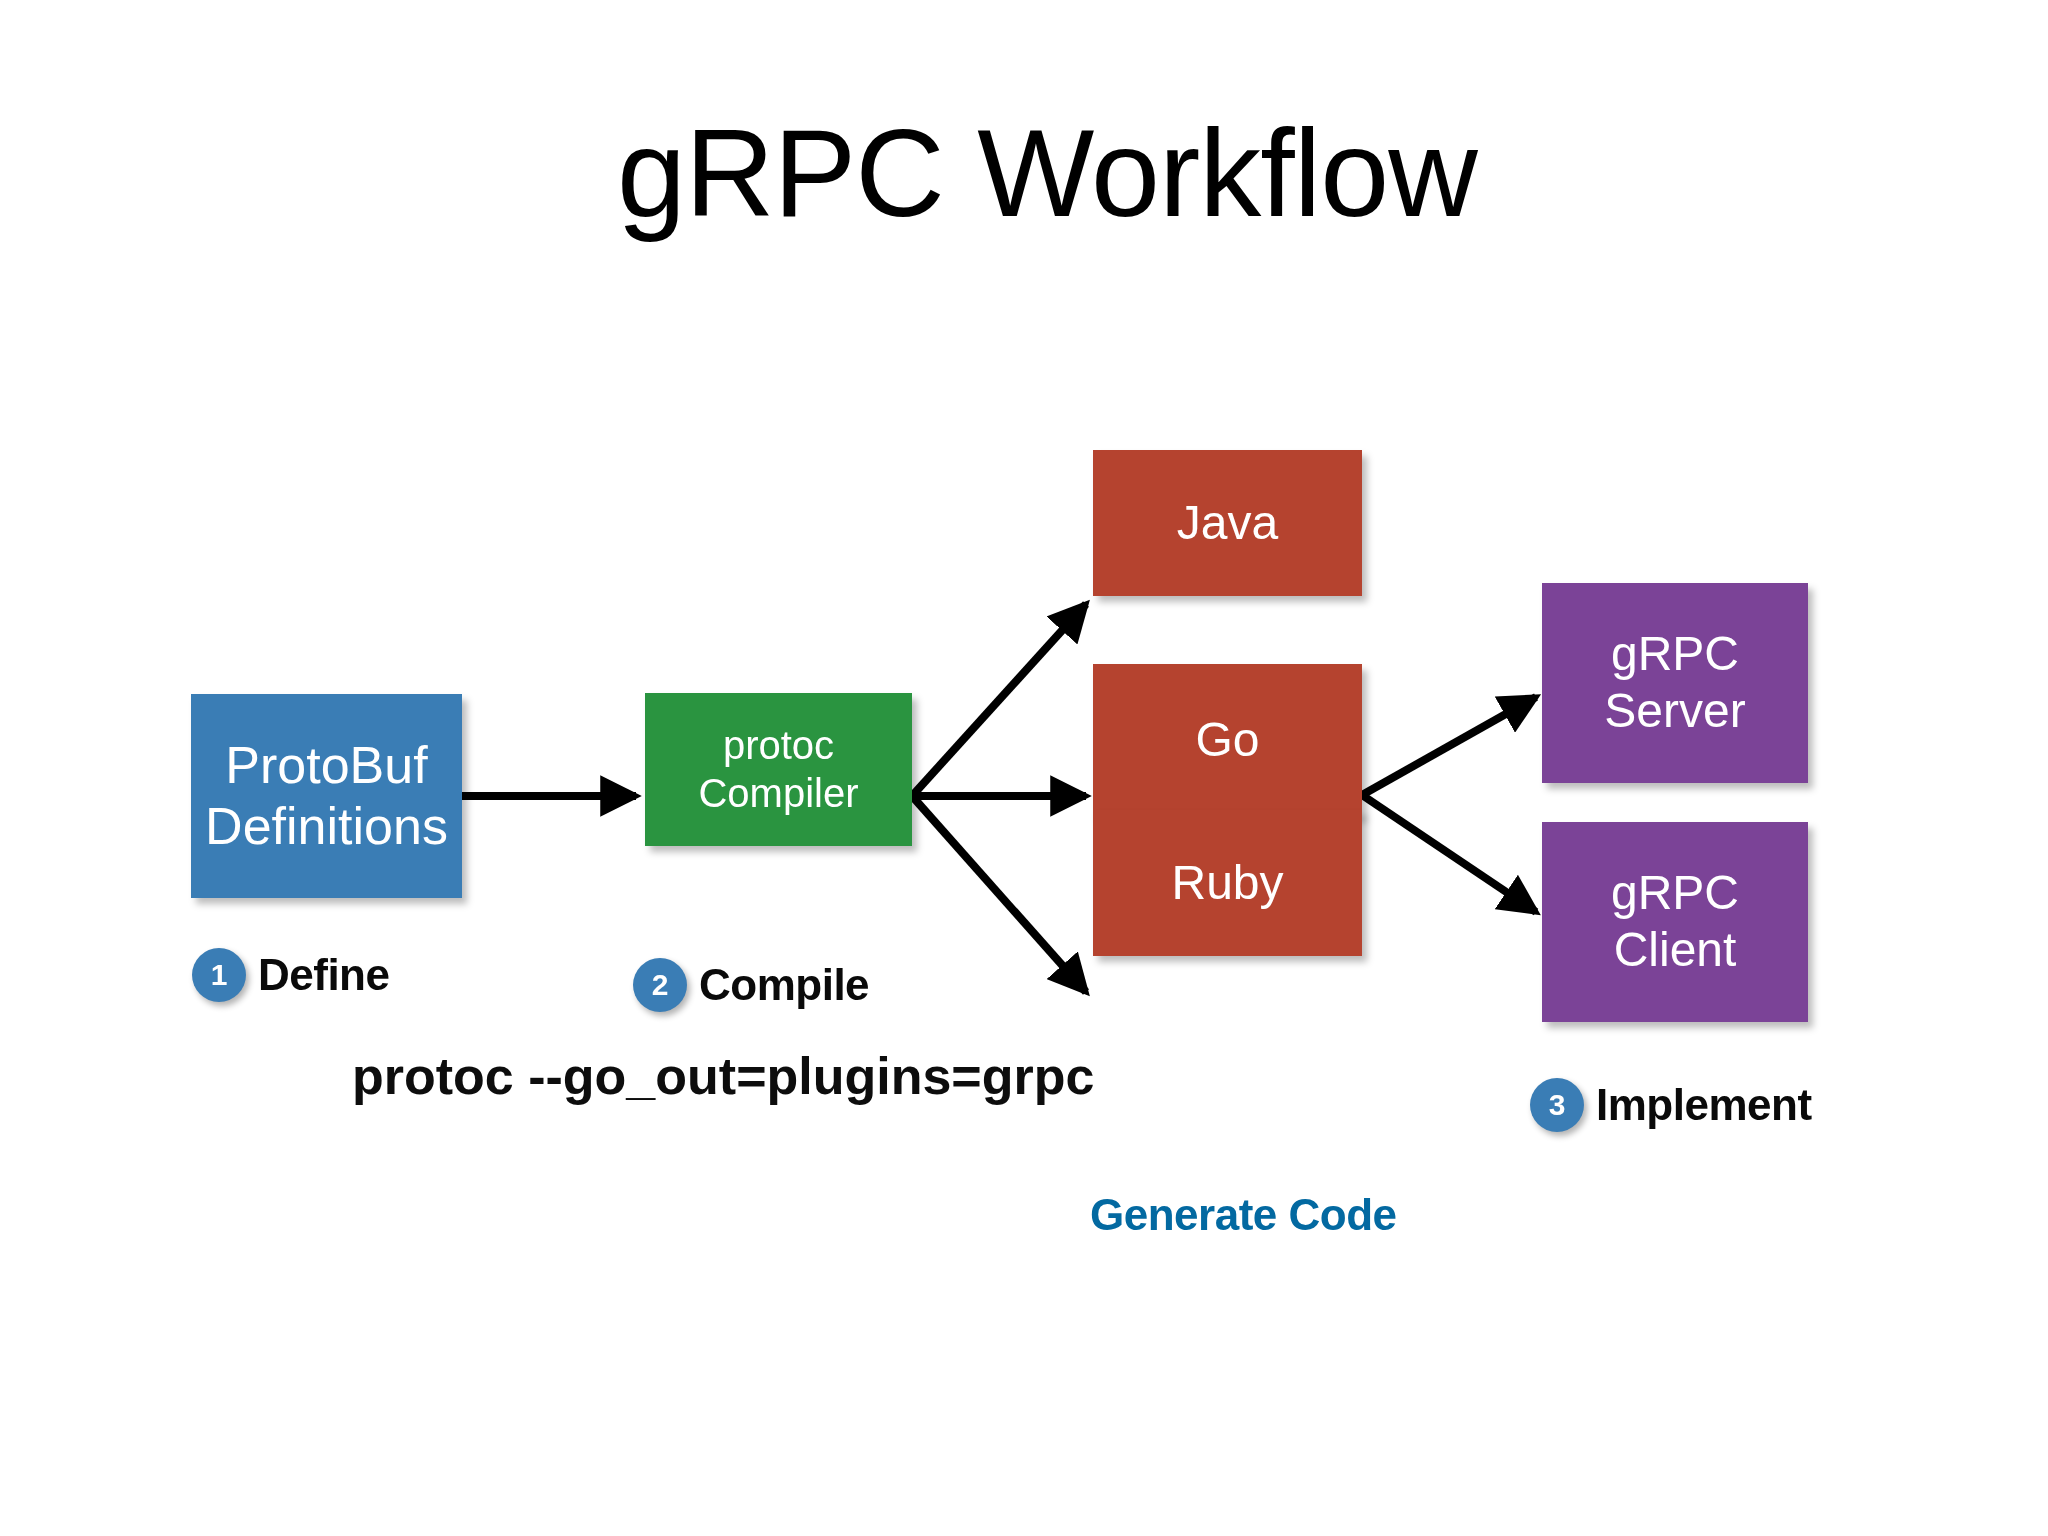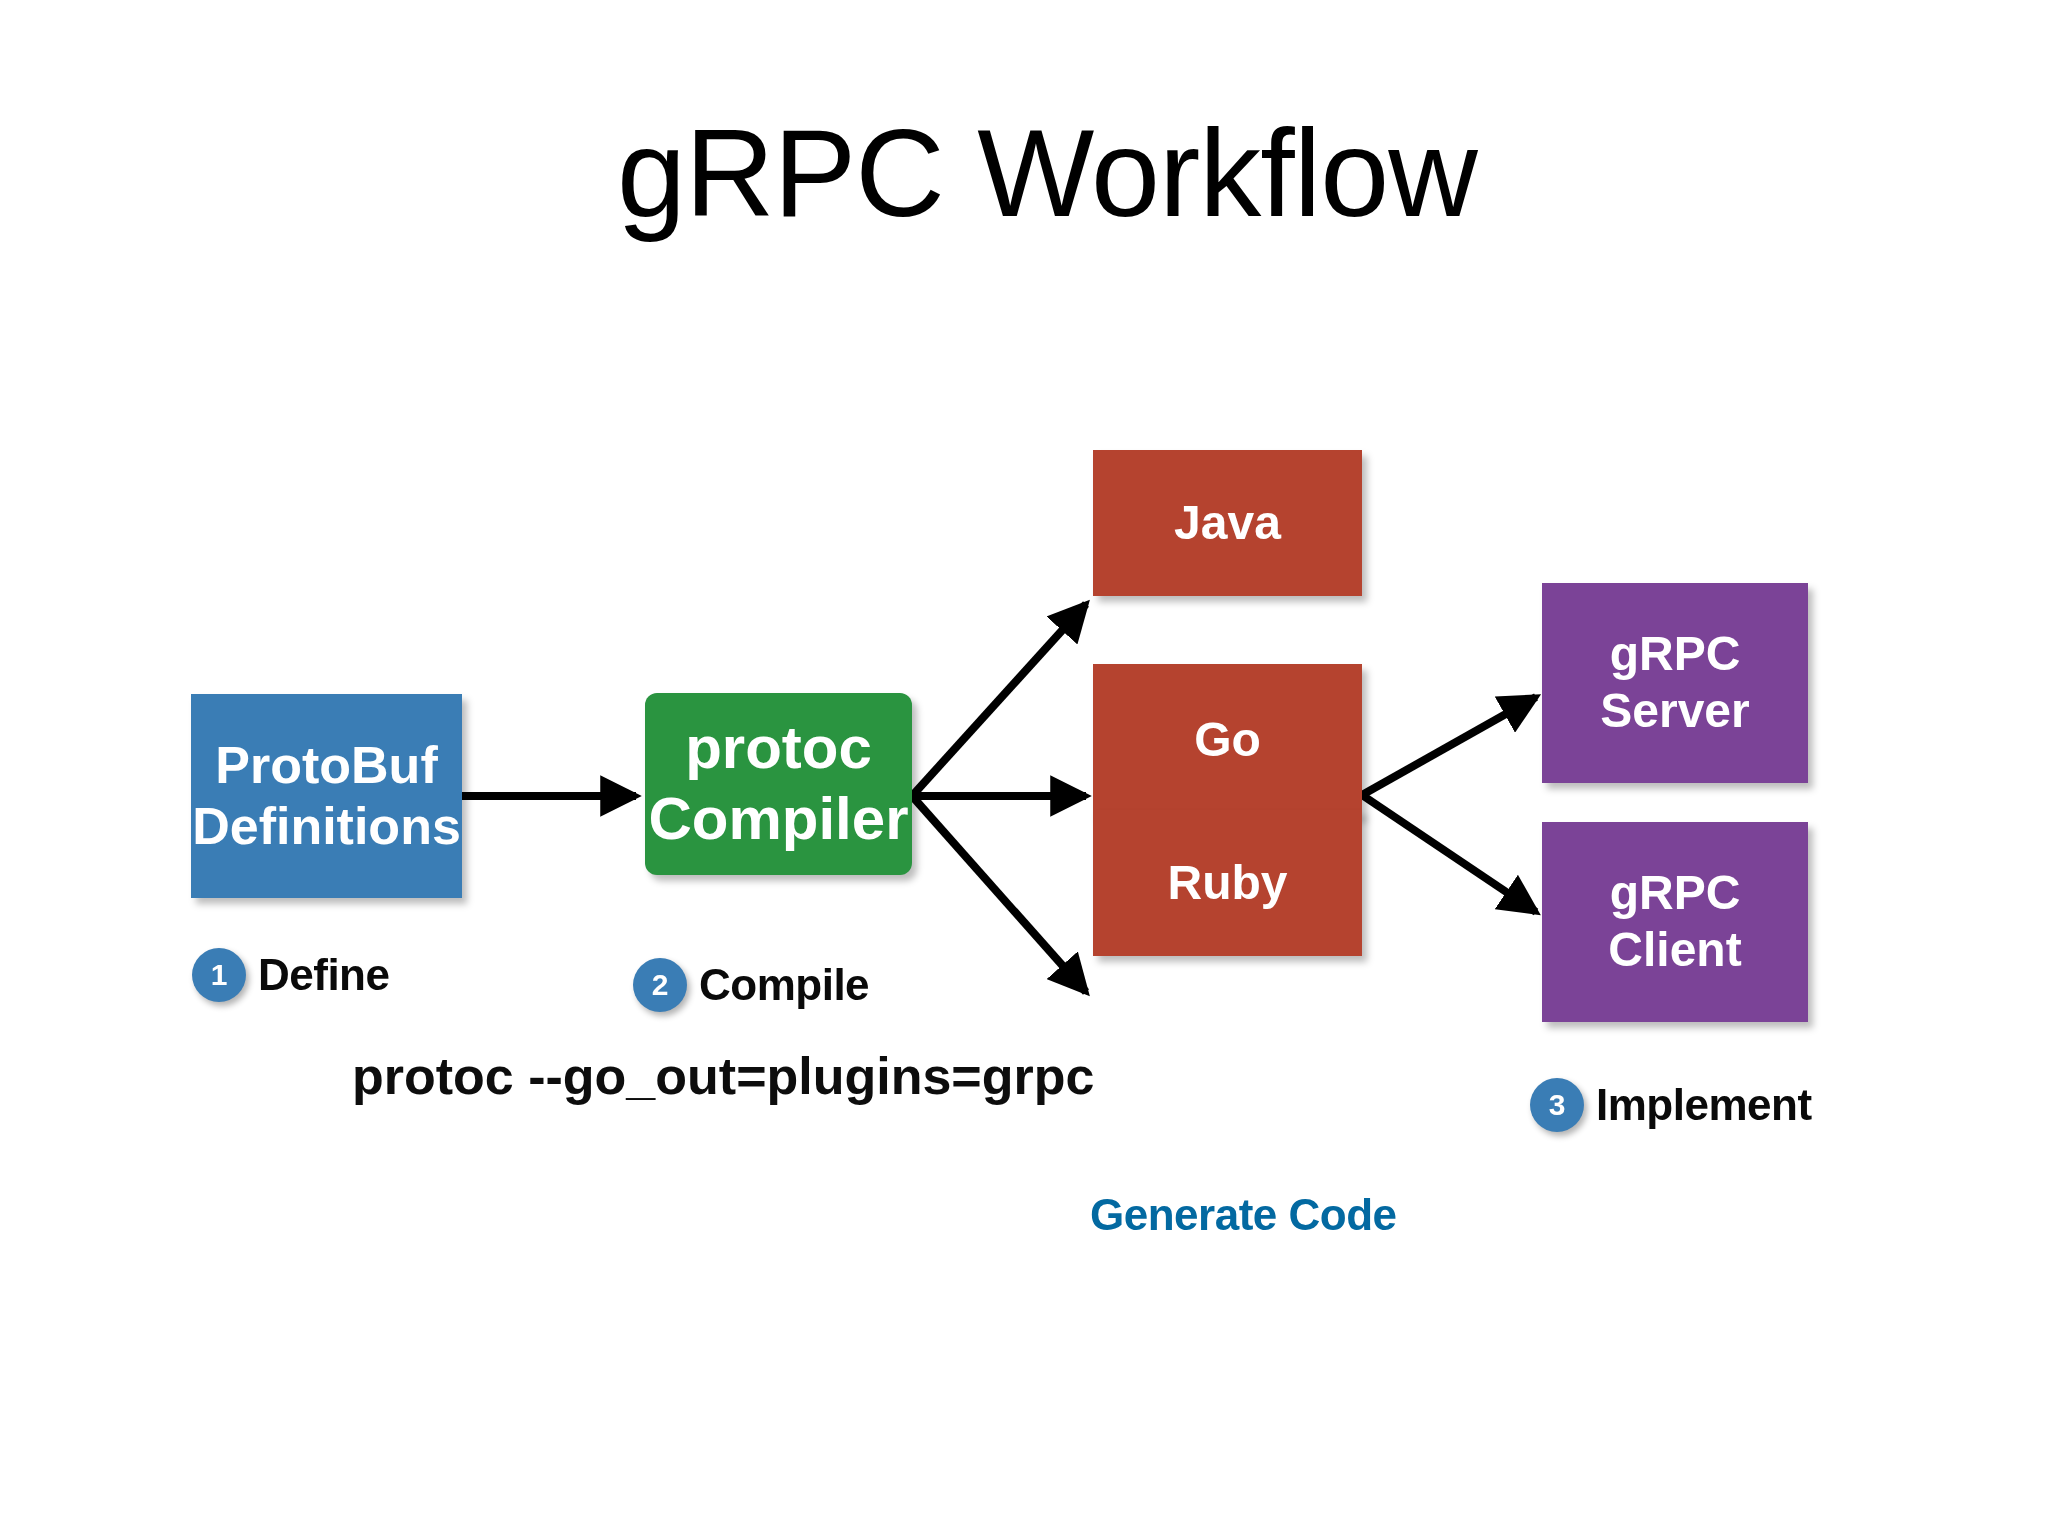--- a/index.html
+++ b/index.html
@@ -41,35 +41,35 @@
   }
 
   
   .node {
     position: absolute;
     display: flex;
     align-items: center;
     justify-content: center;
     text-align: center;
     color: #ffffff;
-    font-weight: 700;
+    font-weight: 400;
     line-height: 1.18;
     box-shadow: 5px 6px 7px rgba(0,0,0,0.26);
     white-space: pre-line;
   }
   .node.blue   { background: #3a7db5; }
   .node.green  { background: #2a9440; }
   .node.red    { background: #b5432f; }
   .node.purple { background: #7b4397; }
 
   .node .nlabel { display: block; width: 100%; }
 
   
   #node-protobuf { left: 191px;  top: 694px; width: 271px; height: 204px; font-size: 52px; }
-  #node-protoc   { left: 645px;  top: 693px; width: 267px; height: 182px; font-size: 60px; border-radius: 12px; }
+  #node-protoc   { left: 645px;  top: 693px; width: 267px; height: 153px; font-size: 40px; }
   #node-java     { left: 1093px; top: 450px; width: 269px; height: 146px; font-size: 48px; }
   #node-go       { left: 1093px; top: 624px; width: 269px; height: 152px; font-size: 48px; margin-top: 40px; }
   #node-ruby     { left: 1093px; top: 810px; width: 269px; height: 146px; font-size: 48px; }
   #node-server   { left: 1542px; top: 583px; width: 266px; height: 200px; font-size: 48px; }
   #node-client   { left: 1542px; top: 822px; width: 266px; height: 200px; font-size: 48px; }
 
   
   #arrows {
     position: absolute;
     left: 0; top: 0;

